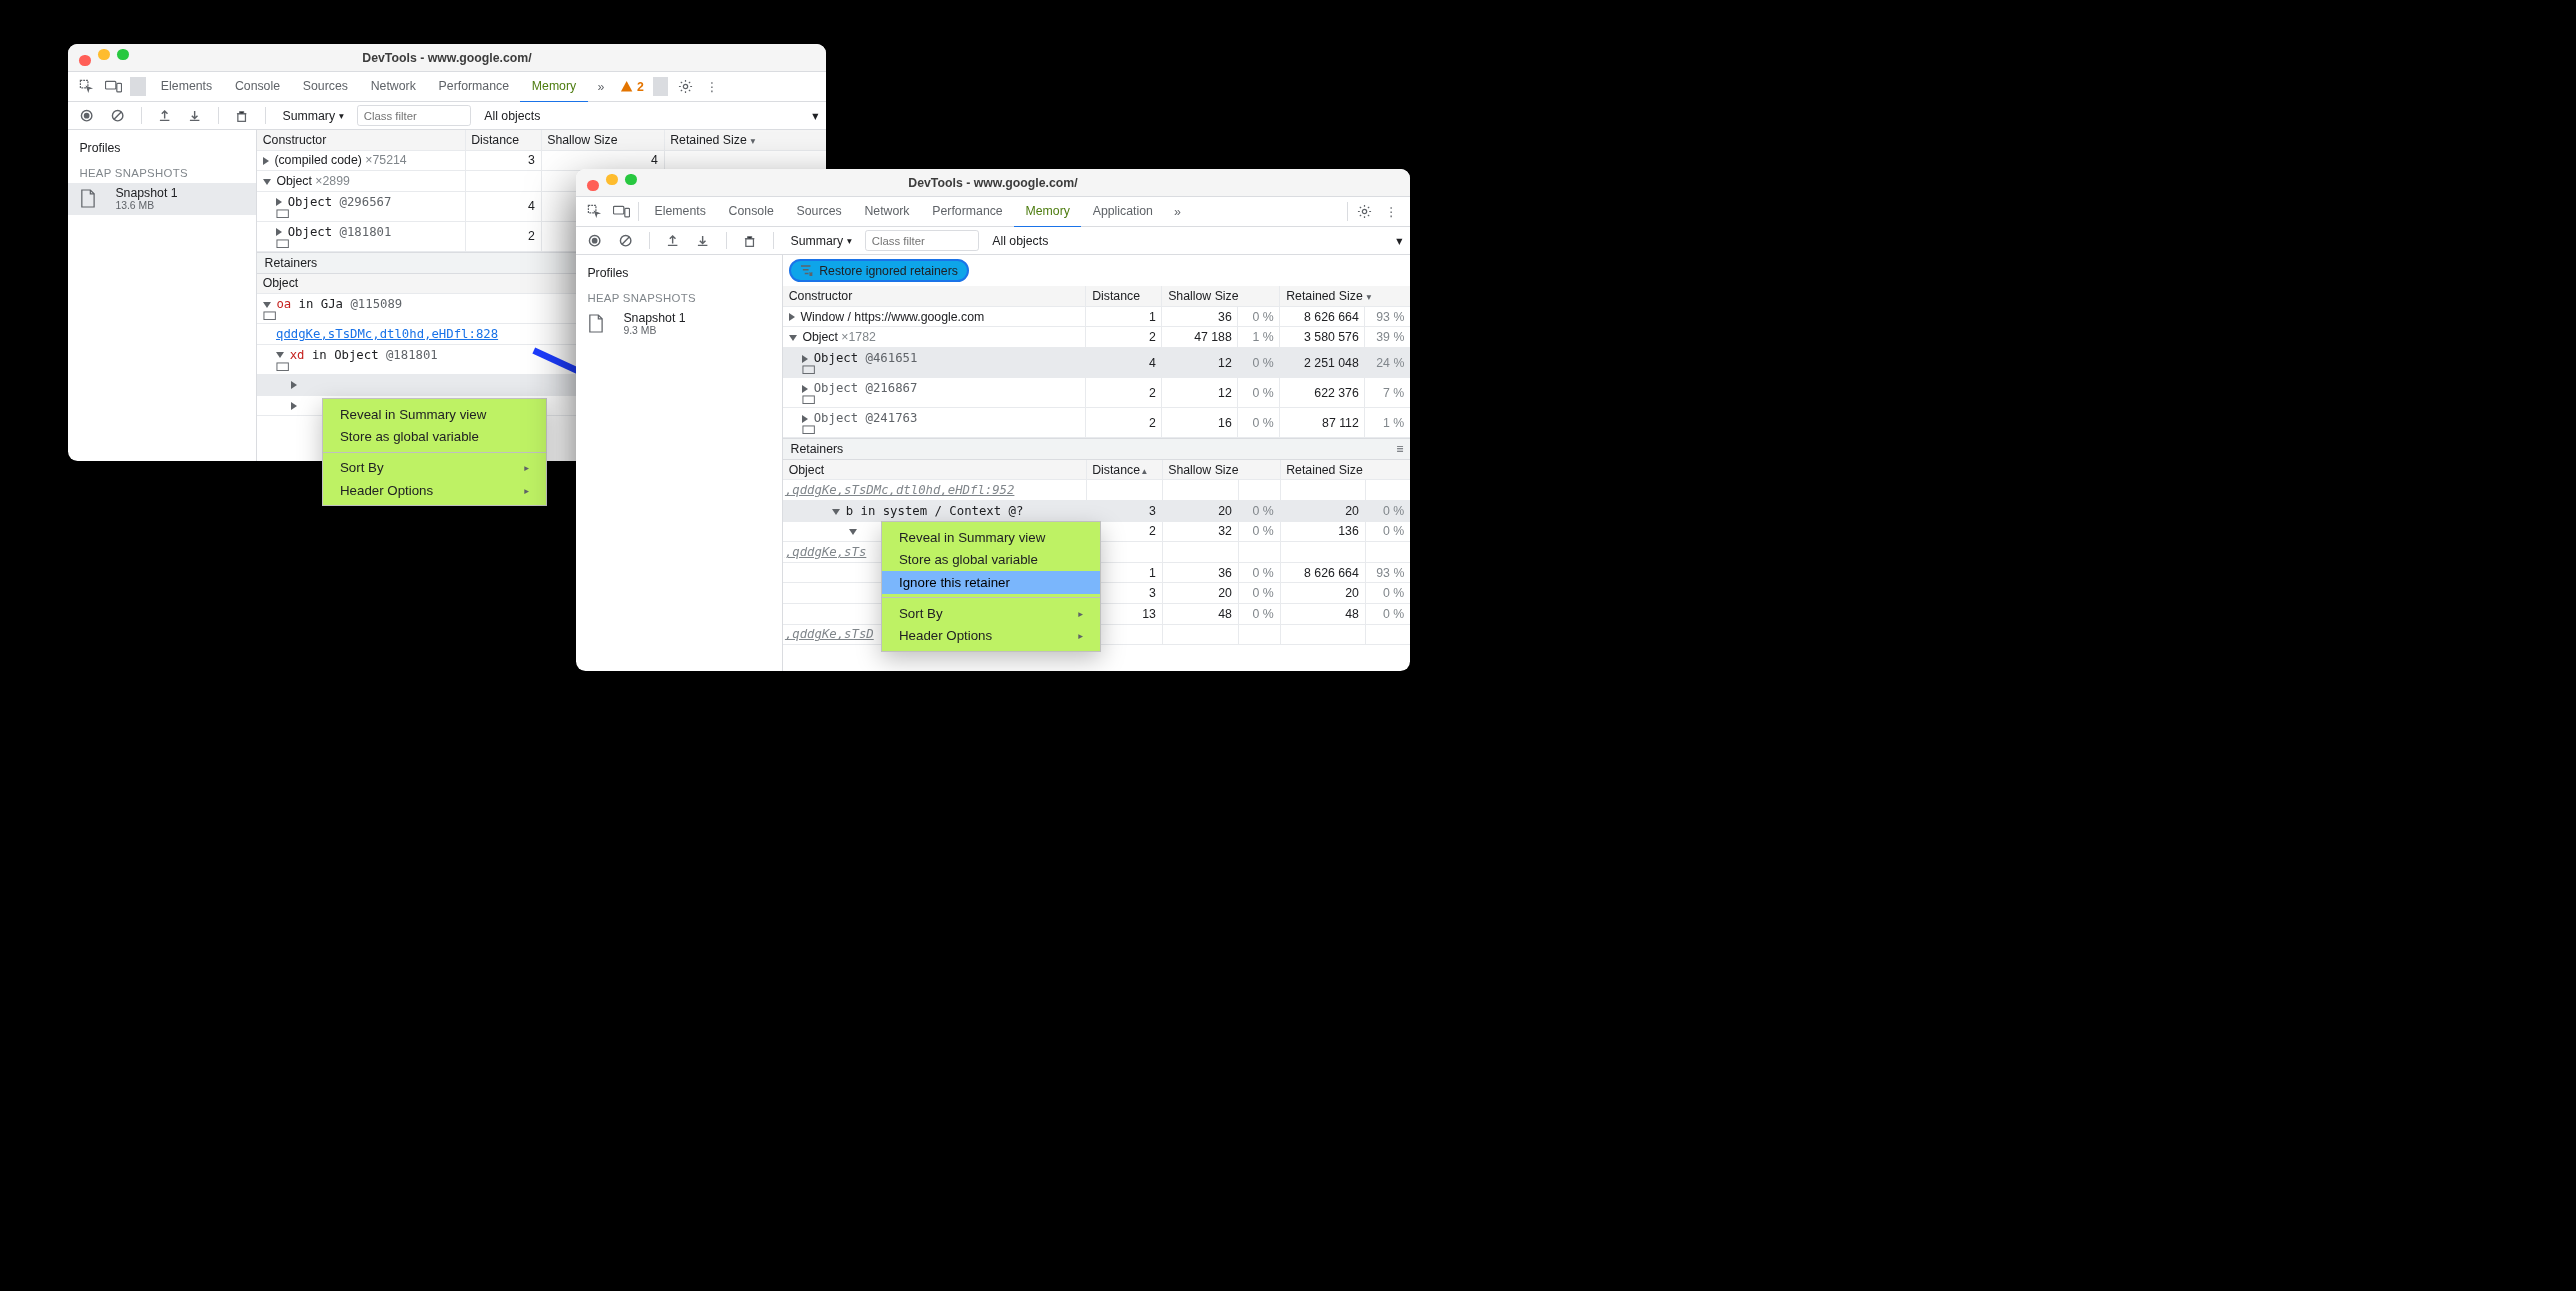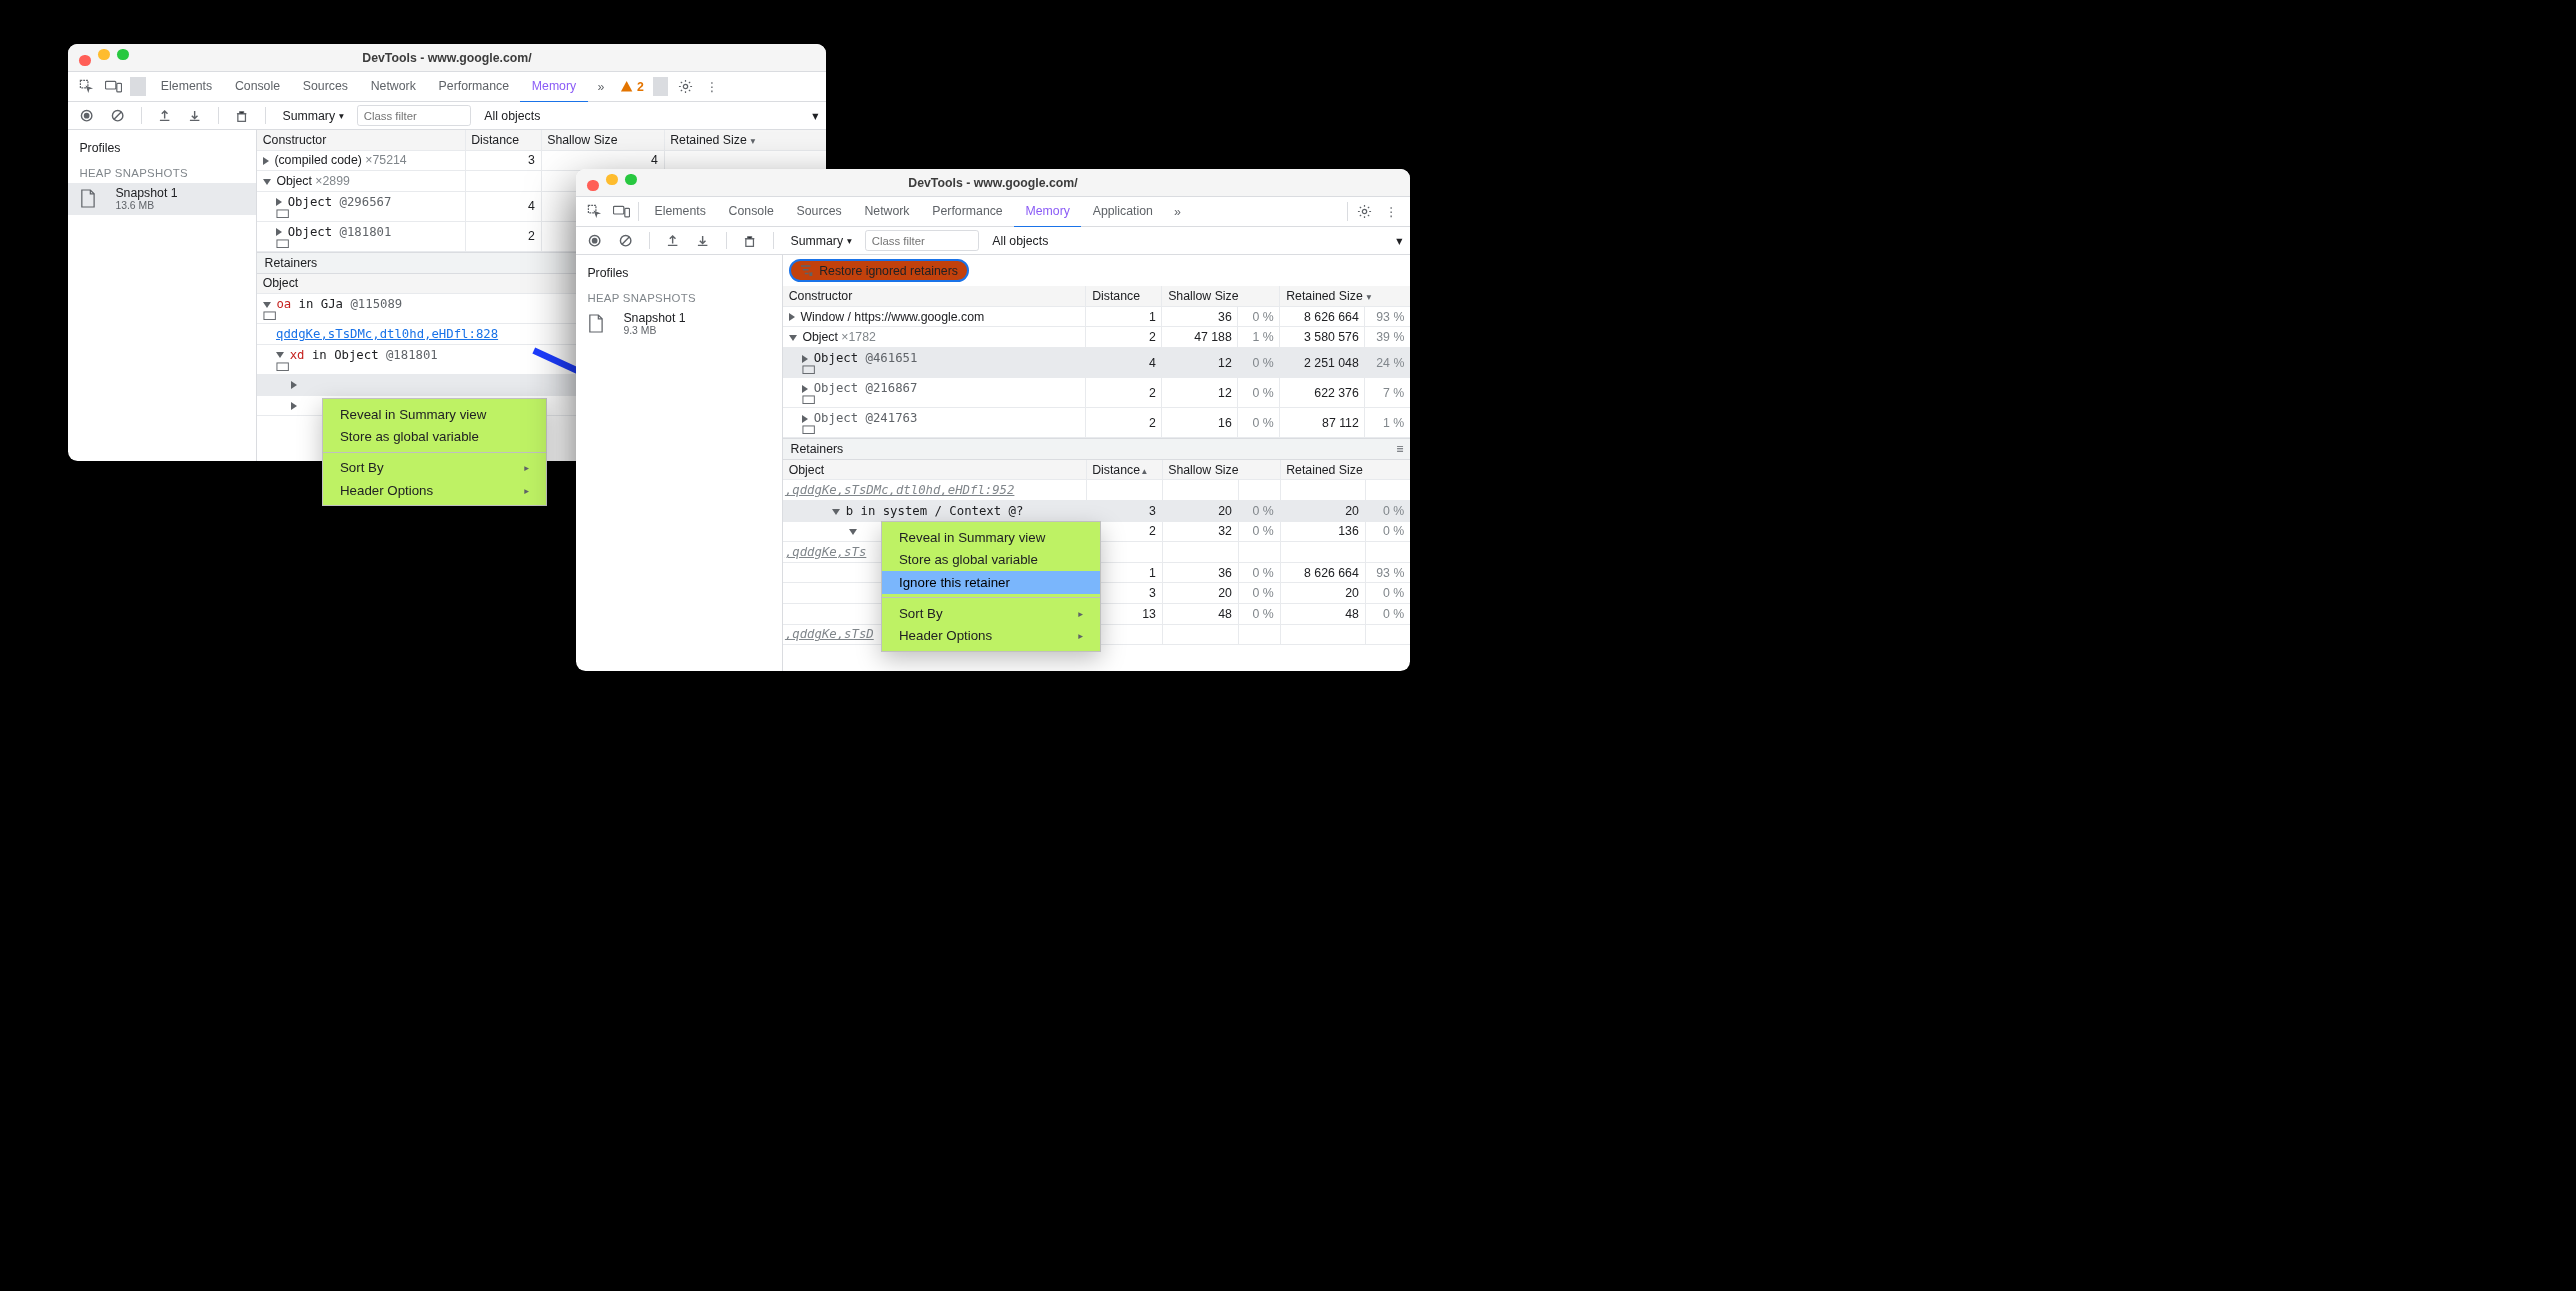--- a/index.html
+++ b/index.html
@@ -44,21 +44,21 @@
   }
   .tabbar .icon-btn {
     width: 26.5px; height: 26.5px; display: flex; align-items: center; justify-content: center; color: #5f6368;
   }
   .tab {
     padding: 0 11.4px;
     line-height: 29px;
     color: #5f6368;
     cursor: default;
   }
-  .tab.active { color: #8b5cf6; border-bottom: 1.9px solid #1a73e8; }
+  .tab.active { color: #4d7c0f; border-bottom: 1.9px solid #1a73e8; }
   .spacer { flex: 1; }
   .warn { color: #e37400; font-weight: 600; display: flex; align-items: center; gap: 3.8px; padding: 0 5.7px; }
   .toolbar {
     display: flex; align-items: center; height: 28px; border-bottom: 0.9px solid #dadce0; padding: 0 7.6px; gap: 7.6px;
   }
   .toolbar .sep { width: 0.9px; height: 17px; background: #dadce0; margin: 0 3.8px; }
   .ib { width: 23px; height: 23px; display: flex; align-items: center; justify-content: center; color: #5f6368; }
   .select {
     display: flex; align-items: center; gap: 3.8px; padding: 0 5.7px; color: #202124;
   }
@@ -78,21 +78,21 @@
   .snap .meta { display: flex; flex-direction: column; }
   .snap .name { font-size: 12.3px; }
   .snap .size { font-size: 10.4px; color: #5f6368; }
   .main { flex: 1; display: flex; flex-direction: column; overflow: hidden; }
   .restore-bar {
     padding: 3.8px 5.7px;
   }
   .restore-btn {
     display: inline-flex; align-items: center; gap: 5.7px;
     border: 2.8px solid #1a73e8; border-radius: 11.4px; padding: 2.8px 9.5px;
-    font-size: 12.3px; background: #c2410c; color: #202124;
+    font-size: 12.3px; background: #0ea5e9; color: #202124;
   }
   .grid {
     width: 100%; border-collapse: collapse; table-layout: fixed;
   }
   .grid th, .grid td {
     border-right: 0.9px solid #e8eaed;
     border-bottom: 0.9px solid #e8eaed;
     padding: 2.8px 5.7px;
     font-size: 12.3px;
     white-space: nowrap;

